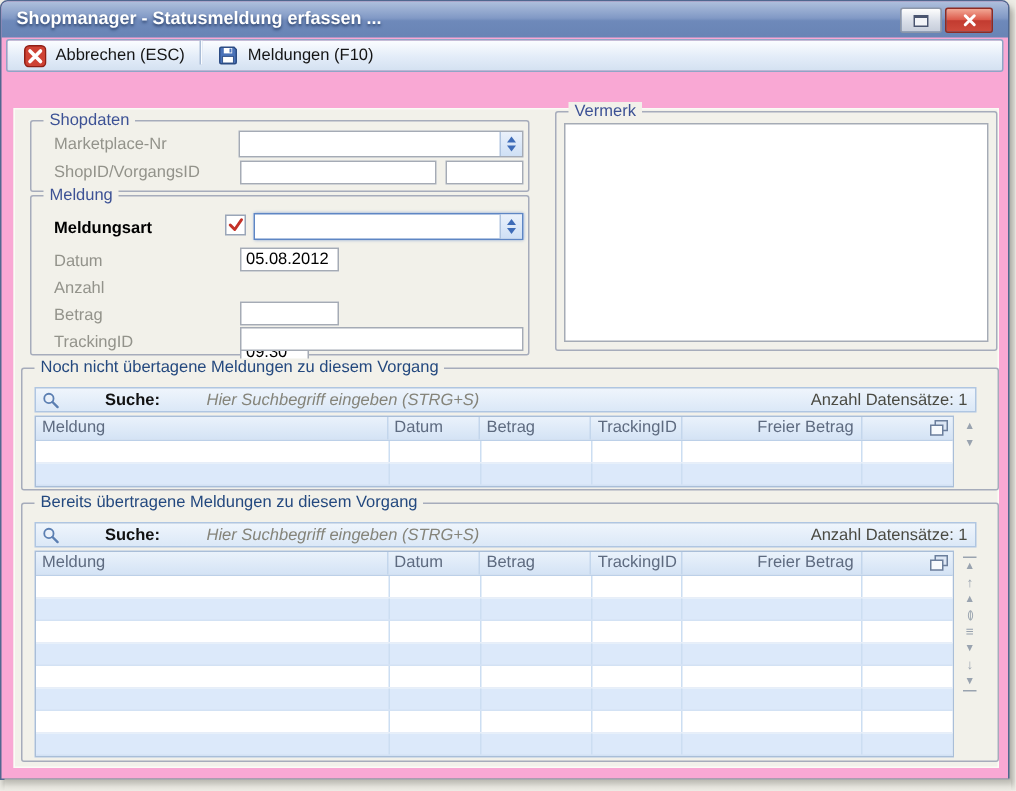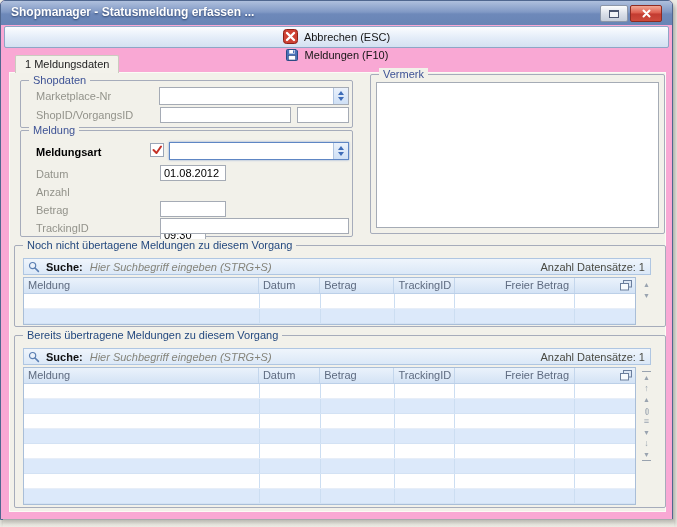--- a/index.html
+++ b/index.html
@@ -12,21 +12,21 @@
             background:linear-gradient(#AFC0DD, #8199C5 46%, #6E89BA 54%, #6884B5);}
   .title{position:absolute;left:10px;top:4px;font-size:12px;font-weight:bold;color:#FFFFFF;
          text-shadow:0 1px 2px rgba(20,40,80,0.75);white-space:nowrap;}
   .btn-restore{position:absolute;right:44px;top:4px;width:26px;height:15px;border:1px solid #8C96A8;border-radius:2px;
                background:linear-gradient(#FDFDFD,#D9DEE8 55%,#C6CDDA);display:flex;align-items:center;justify-content:center;cursor:default;}
   .restore-glyph{width:8px;height:5px;border:1px solid #4A5570;border-top-width:2px;background:#F2F4F8;display:block;}
   .btn-close{position:absolute;right:10px;top:4px;width:30px;height:15px;border:1px solid #8E2B22;border-radius:2px;
              background:linear-gradient(#F2A795,#DC5A4B 48%,#C23B30 52%,#CE4A3C);display:flex;align-items:center;justify-content:center;}
   
   .toolbar{position:absolute;left:3px;right:3px;top:25px;height:22px;border:1px solid #8FA5C6;border-radius:2px;
-           background:linear-gradient(#FBFDFF,#E3ECF8 55%,#D4E1F1);display:flex;align-items:center;padding:0 4px;box-sizing:border-box;flex-direction:column;}
+           background:linear-gradient(#FBFDFF,#E3ECF8 55%,#D4E1F1);display:flex;padding:0 4px;box-sizing:border-box;}
   .tb-btn{display:flex;align-items:center;gap:6px;padding:2px 7px;font-size:11px;color:#151515;border-radius:2px;cursor:default;}
   .tb-sep{width:1px;height:16px;background:#A9BCD6;border-right:1px solid #FAFCFF;margin:0 3px;}
   
   .tab{position:absolute;left:14px;top:54px;height:18px;background:#F3F2EB;border:1px solid #CBCBBF;border-bottom:none;
        border-radius:2px 2px 0 0;padding:2px 9px 0;font-size:11px;color:#1E1E1E;box-sizing:border-box;z-index:3;}
   .panel{position:absolute;left:8px;top:71px;width:657px;height:440px;background:#F2F1EA;border:1px solid #FBFBF6;
          box-sizing:border-box;z-index:2;}
   
   .group{position:absolute;border:1px solid #A6ACBB;border-radius:2px;}
   .gtitle{position:absolute;top:-7px;left:8px;background:#F2F1EA;padding:0 4px;font-size:11px;line-height:13px;color:#3D5295;white-space:nowrap;}
@@ -38,21 +38,21 @@
   .combo{position:absolute;height:18px;border:1px solid #A5ABB5;background:#FFF;box-sizing:border-box;}
   .combo.focused{border:1px solid #5E86C4;box-shadow:0 0 2px rgba(90,130,200,0.7);}
   .spin{position:absolute;right:0;top:0;bottom:0;width:14px;background:linear-gradient(#EAF1FB,#CFE0F5);
         border-left:1px solid #AFC4E0;display:flex;flex-direction:column;align-items:center;justify-content:center;}
   .tri-up{width:0;height:0;border-left:3px solid transparent;border-right:3px solid transparent;border-bottom:4px solid #3E6CB8;margin:1px 0;}
   .tri-down{width:0;height:0;border-left:3px solid transparent;border-right:3px solid transparent;border-top:4px solid #3E6CB8;margin:1px 0;}
   .checkicon{position:absolute;width:16px;height:16px;}
   .memo{position:absolute;left:5px;top:7px;right:5px;bottom:5px;border:1px solid #A5ABB5;background:#FFF;font-size:11px;padding:2px;}
   
   .searchbar{position:absolute;left:8px;top:12px;width:628px;height:17px;box-sizing:border-box;border:1px solid #AFC6E2;
-             background:linear-gradient(#EFF5FC,#DBE8F7);display:flex;align-items:center;font-size:11px;}
+             background:linear-gradient(#EFF5FC,#DBE8F7);display:flex;align-items:center;font-size:11px;gap:24px;}
   .s-label{font-weight:bold;color:#111;margin-left:6px;}
   .s-ph{font-style:italic;color:#85847A;margin-left:7px;}
   .s-count{margin-left:auto;margin-right:5px;color:#4A4A42;}
   .grid{position:absolute;left:8px;top:31px;width:613px;box-sizing:border-box;border:1px solid #A9BED8;background:#FFF;}
   .ghead{display:flex;height:16px;background:linear-gradient(#EAF2FB,#D4E3F5);border-bottom:1px solid #BCD0E8;box-sizing:border-box;}
   .hc{font-size:11px;color:#5E6B80;padding:1px 4px 0;box-sizing:border-box;border-right:1px solid #C3D6EC;overflow:hidden;white-space:nowrap;}
   .c0{width:255px;}.c1{width:66px;}.c2{width:80px;}.c3{width:65px;}.c4{width:80px;margin-left:46px;}.c5{width:65px;border-right:none;}
   .chooser-cell{display:flex;justify-content:flex-end;align-items:center;padding:0 3px 0 0;}
   .grow{display:flex;height:15px;background:#FFF;border-bottom:1px solid #E7EEF8;box-sizing:border-box;}
   .grow.alt{background:#DCE9FA;border-bottom:1px solid #D3E2F4;}
@@ -110,23 +110,20 @@
         <svg width="14" height="14" viewBox="0 0 14 14">
           <path d="M1.5 2.5 Q1.5 1.5 2.5 1.5 L11 1.5 L12.5 3 L12.5 11.5 Q12.5 12.5 11.5 12.5 L2.5 12.5 Q1.5 12.5 1.5 11.5 Z" fill="#4A72B8" stroke="#2C4C84"></path>
           <rect x="4.2" y="2" width="5.6" height="3.6" fill="#FFFFFF"></rect>
           <rect x="8" y="2.4" width="1.3" height="2.6" fill="#4A72B8"></rect>
           <rect x="3.4" y="7.6" width="7.2" height="4.4" fill="#FFFFFF" stroke="#2C4C84" stroke-width="0.6"></rect>
         </svg>
         <span>Meldungen (F10)</span>
       </div>
     </div>
 
-    <div class="tab">
-      <span>1 Meldungsdaten</span>
-    </div>
 
     <div class="panel">
 
       <div class="group" id="g-shopdaten" style="left:10px;top:7px;width:331px;height:46px;">
         <div class="gtitle">Shopdaten</div>
         <span class="flabel" style="left:15px;top:9px;">Marketplace-Nr</span>
         <div class="combo" style="left:138px;top:6px;width:190px;">
           <span style="position:absolute;left:3px;top:1px;font-size:11px;"></span>
           <span class="spin">
               <span class="tri-up"></span>
@@ -148,21 +145,21 @@
           </svg>
         </span>
         <div class="combo focused" style="left:148px;top:11px;width:180px;">
           <span style="position:absolute;left:3px;top:1px;font-size:11px;"></span>
           <span class="spin">
               <span class="tri-up"></span>
               <span class="tri-down"></span>
             </span>
         </div>
         <span class="flabel" style="left:15px;top:37px;">Datum</span>
-        <div class="tinput" style="left:139px;top:34px;width:66px;">01.08.2012</div>
+        <div class="tinput" style="left:139px;top:34px;width:66px;">05.08.2012</div>
         <span class="flabel" style="left:15px;top:55px;">Anzahl</span>
         <div class="tinput" style="left:139px;top:52px;width:46px;margin-top:44px;">09:30</div>
         <span class="flabel" style="left:15px;top:73px;">Betrag</span>
         <div class="tinput" style="left:139px;top:70px;width:66px;"></div>
         <span class="flabel" style="left:15px;top:91px;">TrackingID</span>
         <div class="tinput" style="left:139px;top:87px;width:189px;"></div>
       </div>
 
       <div class="group" id="g-vermerk" style="left:360px;top:1px;width:293px;height:158px;">
         <div class="gtitle">Vermerk</div>

